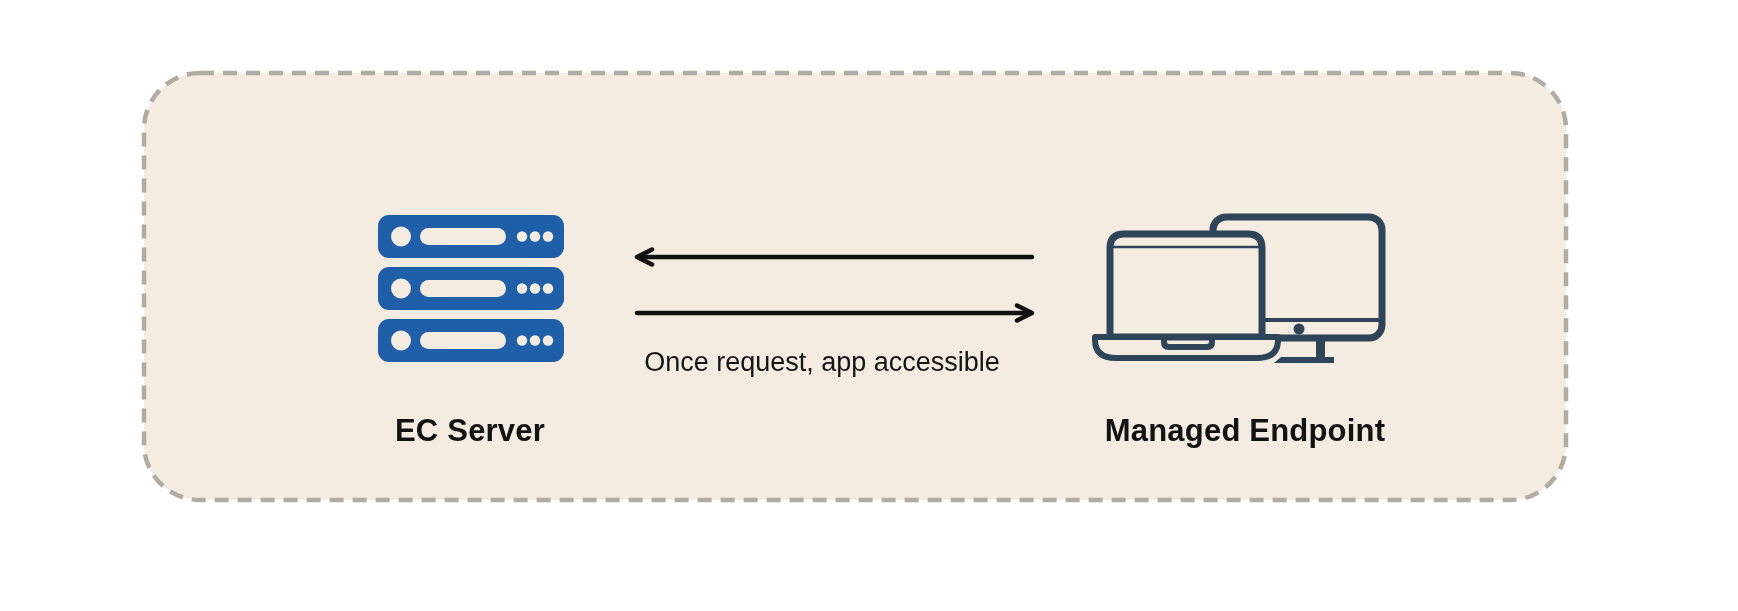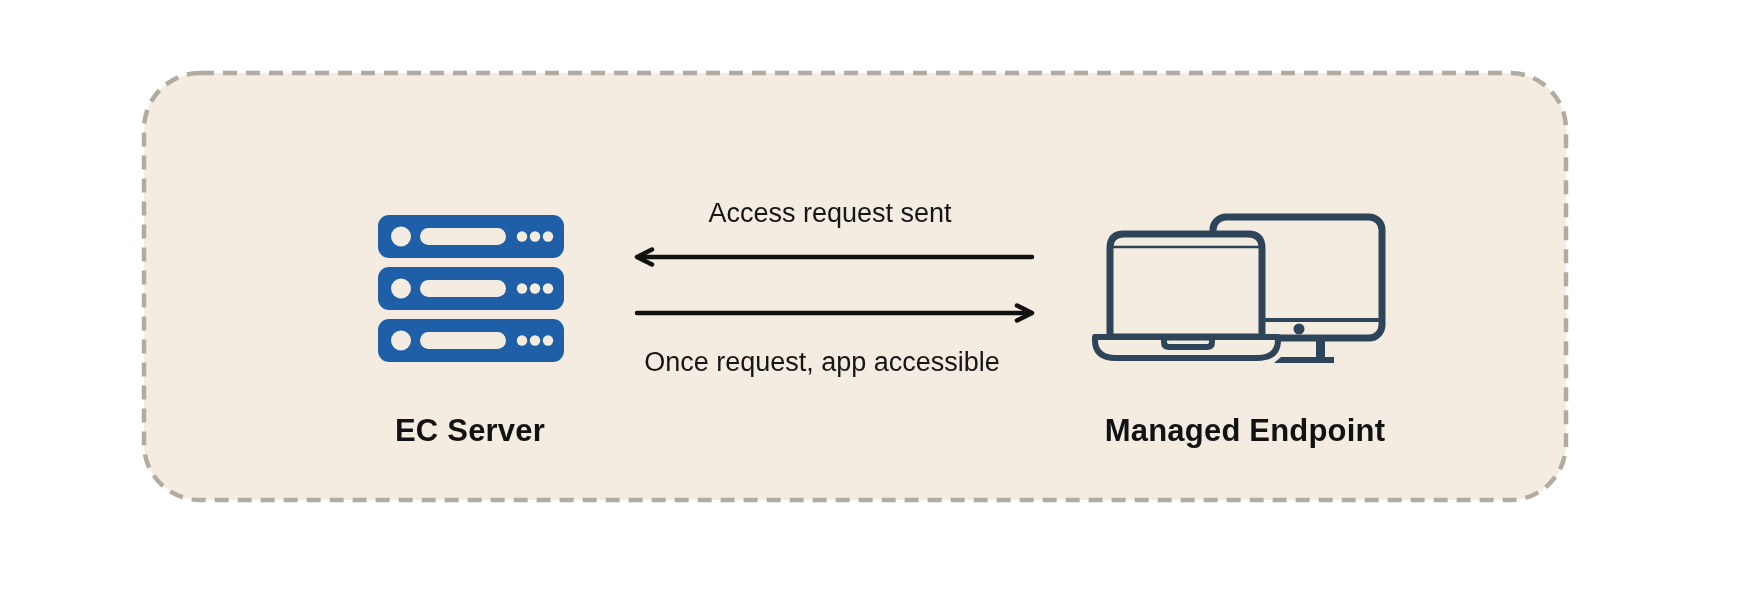--- a/index.html
+++ b/index.html
@@ -84,21 +84,20 @@
     <g stroke="#111111" stroke-width="4.5" fill="none" stroke-linecap="round" stroke-linejoin="round">
       <line x1="402" y1="12" x2="11" y2="12"></line>
       <path d="M 22 4.5 L 7 12 L 22 19.5"></path>
     </g>
     <g stroke="#111111" stroke-width="4.5" fill="none" stroke-linecap="round" stroke-linejoin="round">
       <line x1="7" y1="68" x2="398" y2="68"></line>
       <path d="M 387 60.5 L 402 68 L 387 75.5"></path>
     </g>
   </svg>
 
-  <div class="abs caption cap-request">Access request sent</div>
 
   <div class="abs caption cap-granted">Once request, app accessible</div>
 
   <div class="abs node-label label-server">EC Server</div>
 
   <div class="abs node-label label-endpoint">Managed Endpoint</div>
 
 </div>
 
 </body></html>

